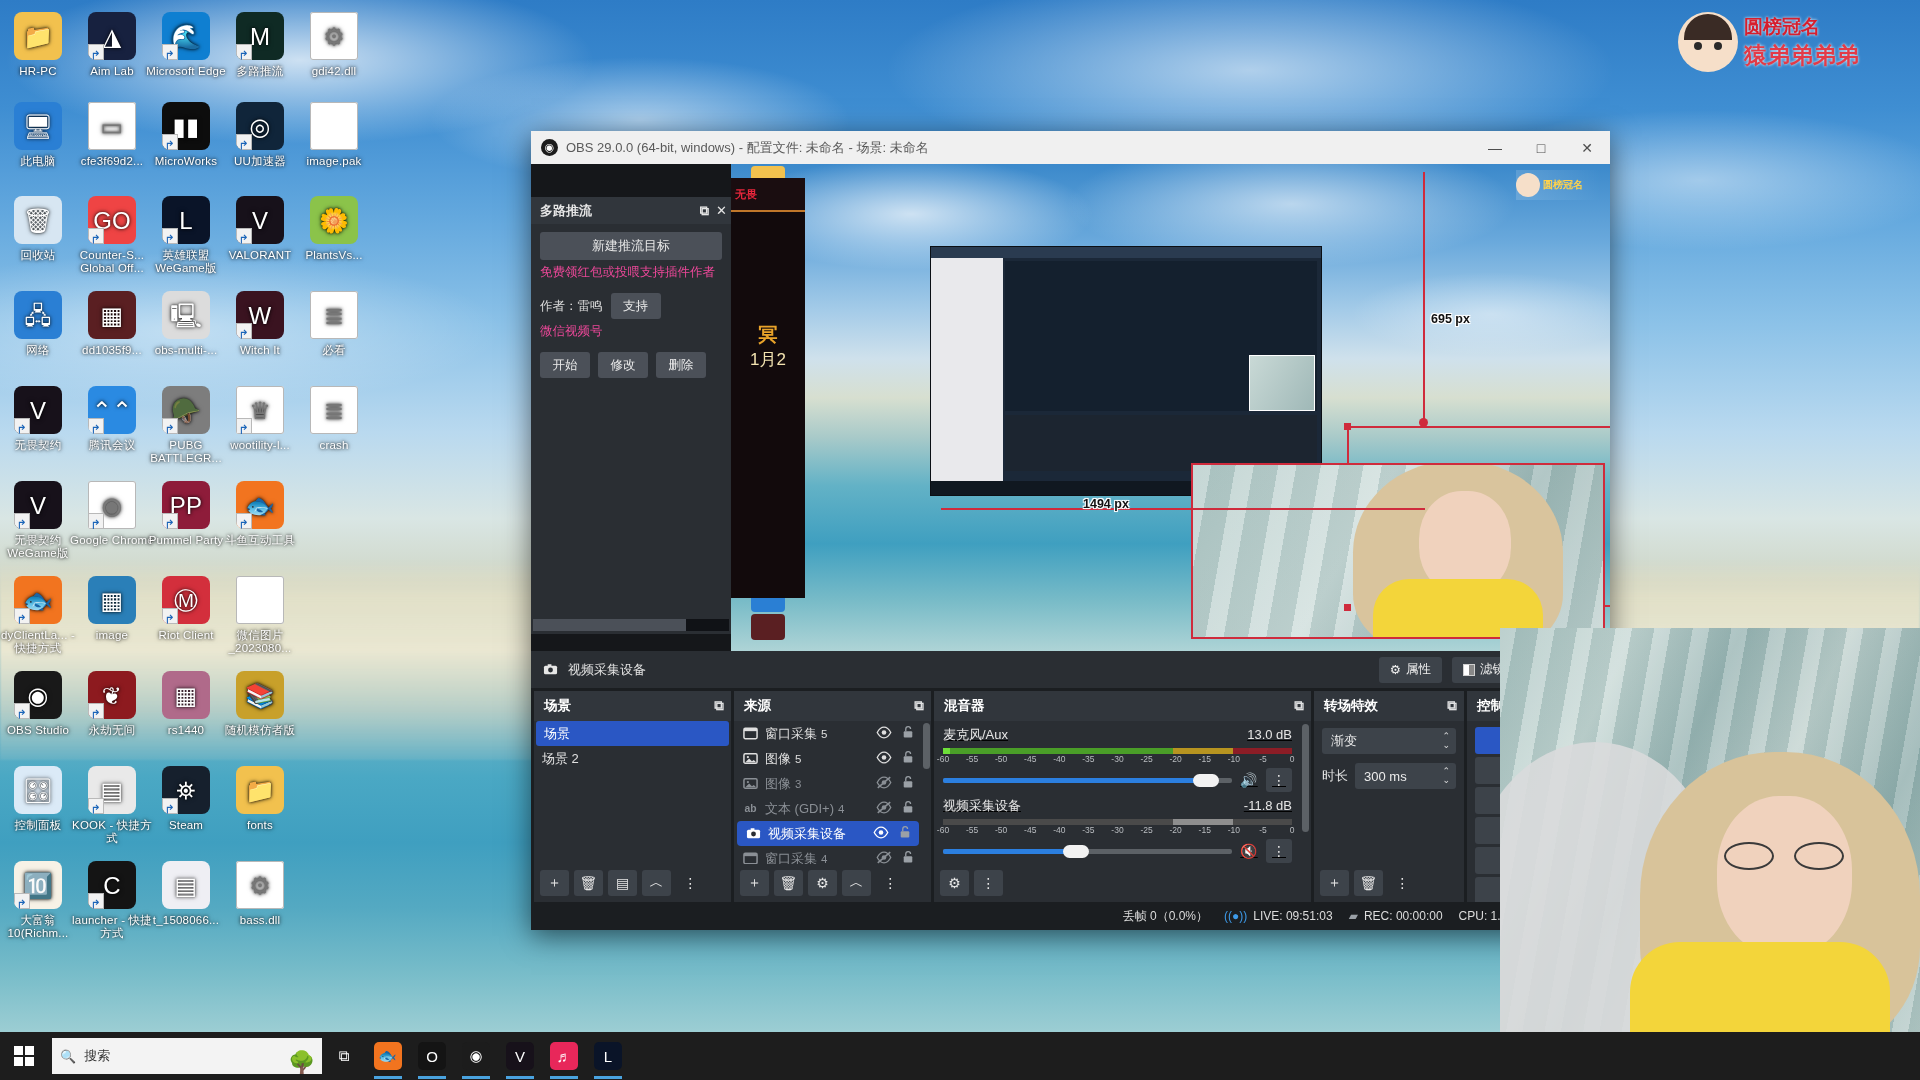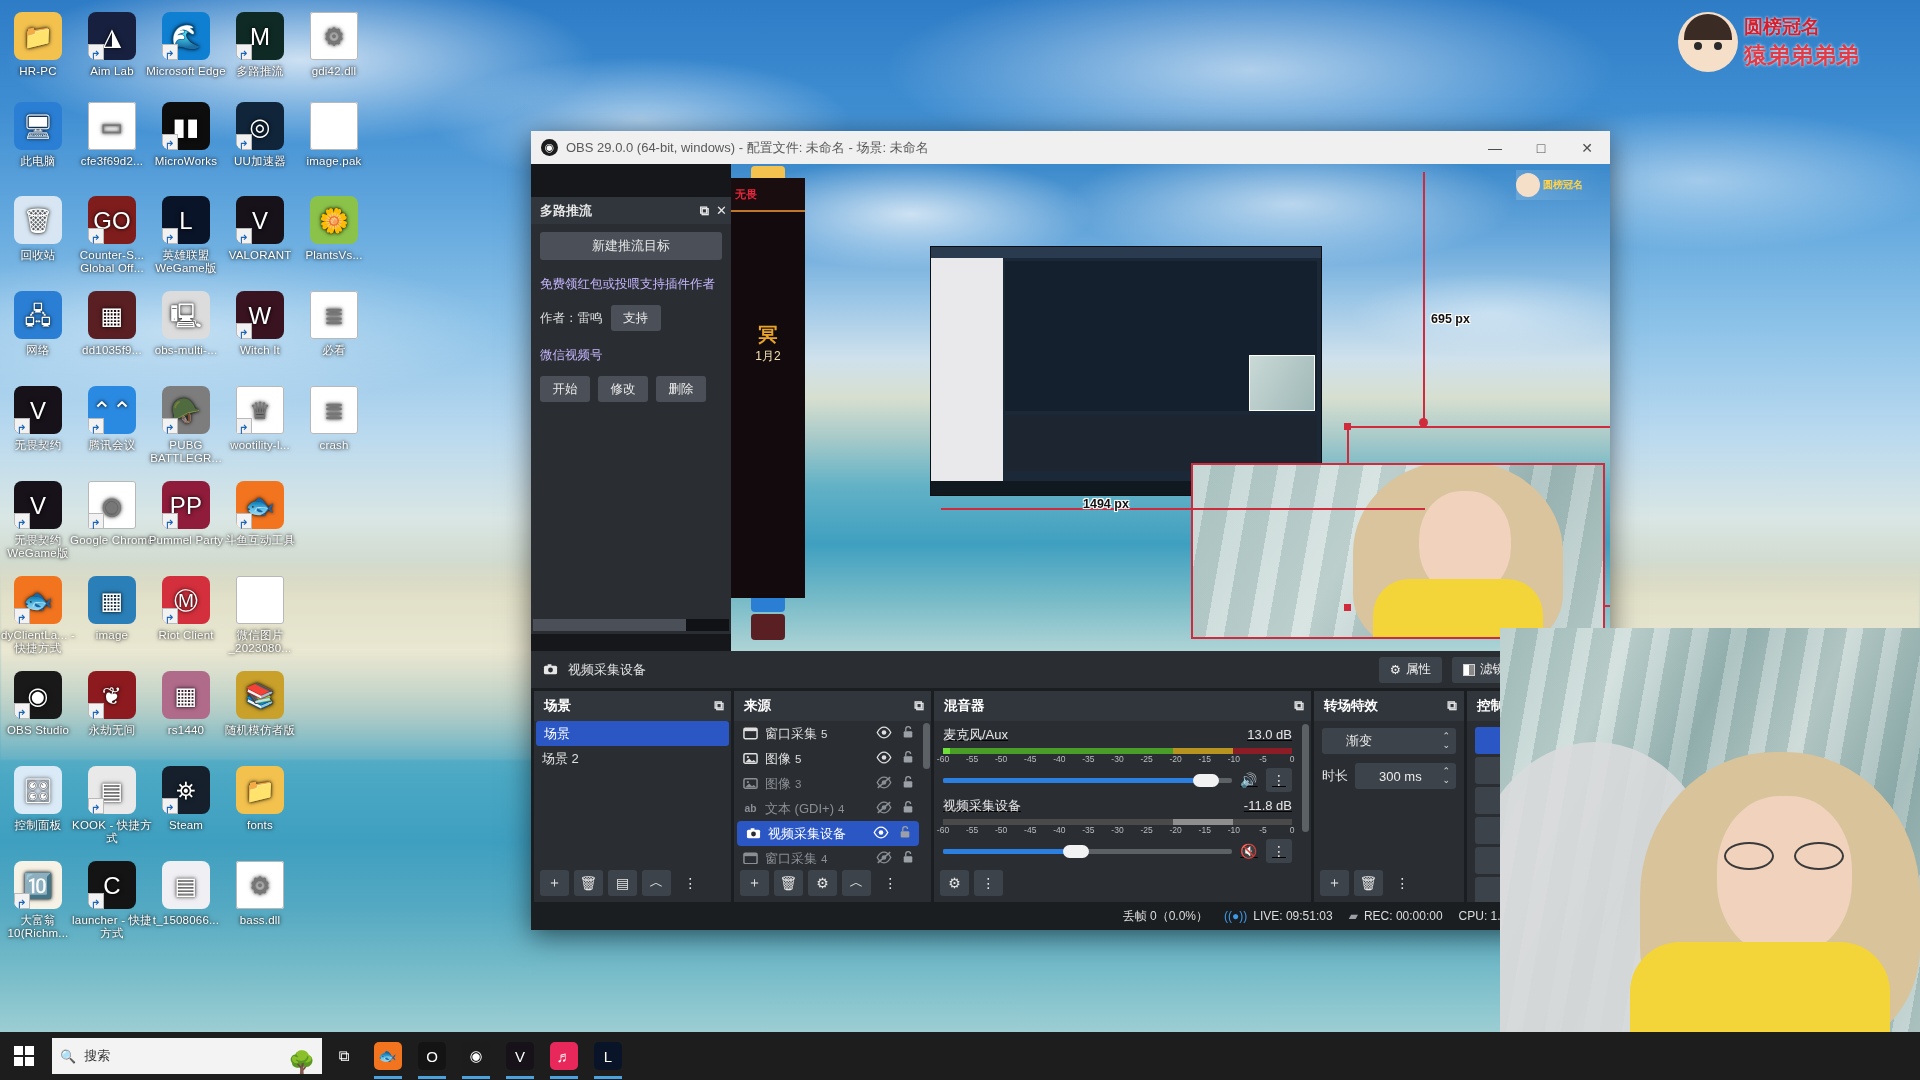--- a/index.html
+++ b/index.html
@@ -109,21 +109,21 @@
   #ms-title {
     height:27px; background:#31363c; display:flex; align-items:center;
     padding:0 4px 0 9px; color:#e6e6e6; font-size:13px; font-weight:bold;
   }
   #ms-title .sp { margin-left:auto; display:flex; gap:7px; align-items:center; }
   #ms-body { flex:1; padding:8px 9px 0; position:relative; }
   .ms-bigbtn {
     width:100%; height:28px; background:#4b5058; border-radius:3px; color:#e9e9e9;
     font-size:13px; display:flex; align-items:center; justify-content:center; cursor:pointer;
   }
-  .ms-text { color:#c4b5fd; font-size:12.5px; margin-top:16px; white-space:nowrap; }
+  .ms-text { color:#ec4899; font-size:12.5px; margin-top:4px; white-space:nowrap; }
   .ms-row { display:flex; align-items:center; margin-top:12px; gap:8px; }
   .ms-sm {
     height:26px; min-width:50px; padding:0 12px; background:#4b5058; border-radius:3px;
     color:#eaeaea; font-size:12.5px; display:flex; align-items:center; justify-content:center; cursor:pointer;
   }
   #ms-scroll {
     position:absolute; left:2px; right:2px; bottom:3px; height:12px; background:#101216;
   }
   #ms-scroll i { display:block; height:100%; width:78%; background:#4b5058; }
 
@@ -234,21 +234,21 @@
   .fader { flex:1; height:16px; position:relative; }
   .fader .track { position:absolute; left:0; right:0; top:6px; height:5px; background:#5c6166; border-radius:2px; }
   .fader .prog { position:absolute; left:0; top:6px; height:5px; background:#2b7fe0; border-radius:2px; }
   .fader .knob { position:absolute; top:2px; width:26px; height:13px; background:#f2f2f2; border-radius:7px; }
   .spk { font-size:14px; color:#e9e9e9; width:20px; text-align:center; cursor:pointer; }
   .spk.muted { color:#e03b48; }
 
   
   .combo {
     height:26px; background:#3d434a; border-radius:3px; display:flex; align-items:center;
-    padding:0 6px 0 24px; color:#ececec; font-size:13px; cursor:pointer;
+    padding:0 6px 0 9px; color:#ececec; font-size:13px; cursor:pointer;
   }
   .combo .ar { margin-left:auto; font-size:9px; line-height:9px; opacity:.9; }
   .lblrow { display:flex; align-items:center; gap:7px; margin-top:9px; color:#e2e2e2; font-size:13px; }
   
   .ctrlbtn {
     height:27px; margin:3px 8px; background:#3d434a; border-radius:3px;
     color:#ececec; font-size:12.5px; display:flex; align-items:center; justify-content:center; cursor:pointer;
   }
   .ctrlbtn.primary { background:#2a57c4; }
 
@@ -355,21 +355,21 @@
     </div>
     <div class="dicon" style="left: 291px; top: 96px;">
       <div class="glyph" style="background: rgb(255, 255, 255); box-shadow: rgb(184, 184, 184) 0px 0px 0px 1px inset; color: rgb(119, 119, 119); border-radius: 3px;"></div>
       <span class="lbl">image.pak</span>
     </div>
     <div class="dicon" style="left: -5px; top: 190px;">
       <div class="glyph" style="background: rgb(215, 230, 242);">🗑</div>
       <span class="lbl">回收站</span>
     </div>
     <div class="dicon" style="left: 69px; top: 190px;">
-      <div class="glyph shortcut" style="background: #7f1d1d;">GO</div>
+      <div class="glyph shortcut" style="background: #ef4444;">GO</div>
       <span class="lbl">Counter-S... Global Off...</span>
     </div>
     <div class="dicon" style="left: 143px; top: 190px;">
       <div class="glyph shortcut" style="background: rgb(10, 20, 40);">L</div>
       <span class="lbl">英雄联盟 WeGame版</span>
     </div>
     <div class="dicon" style="left: 217px; top: 190px;">
       <div class="glyph shortcut" style="background: rgb(23, 17, 26);">V</div>
       <span class="lbl">VALORANT</span>
     </div>
@@ -533,21 +533,21 @@
           <div class="pvic" style="background: rgb(10, 20, 40);"></div>
           <div class="pvic" style="background: rgb(23, 17, 26);"></div>
           <div class="pvic" style="background: rgb(139, 195, 74);"></div>
           <div class="pvic" style="background: rgb(42, 127, 212);"></div>
           <div class="pvic" style="background: rgb(90, 31, 34);"></div>
         </div>
 
       <div style="position:absolute;left:0;top:14px;width:74px;height:420px;background:#120a0c;">
         <div style="height:34px;background:#1a0d10;border-bottom:2px solid #c0772a;display:flex;align-items:center;padding-left:4px;color:#e8263c;font-weight:bold;font-size:11px;">无畏</div>
         <div style="margin-top:110px;text-align:center;color:#e8a32a;font-weight:bold;font-size:19px;">冥</div>
-        <div style="text-align:center;color:#f3e3b0;font-size:12px;">1月2</div>
+        <div style="text-align:center;color:#f3e3b0;font-size:17px;">1月2</div>
       </div>
 
       <div id="pv-window">
         <div class="tt"></div>
         <div style="position:absolute;left:0;top:11px;width:72px;bottom:0;background:#e9e9ec;"></div>
         <div style="position:absolute;left:74px;top:14px;right:4px;height:150px;background:#14202e;"></div>
         <div style="position:absolute;left:74px;top:168px;right:4px;bottom:24px;background:#1c2530;"></div>
         <div style="position:absolute;left:0;bottom:0;right:0;height:14px;background:#101820;"></div>
         <div style="position:absolute;right:6px;top:108px;width:66px;height:56px;background:linear-gradient(120deg,#c9d9d6,#9fb8b7);border:1px solid #fff;"></div>
       </div>

